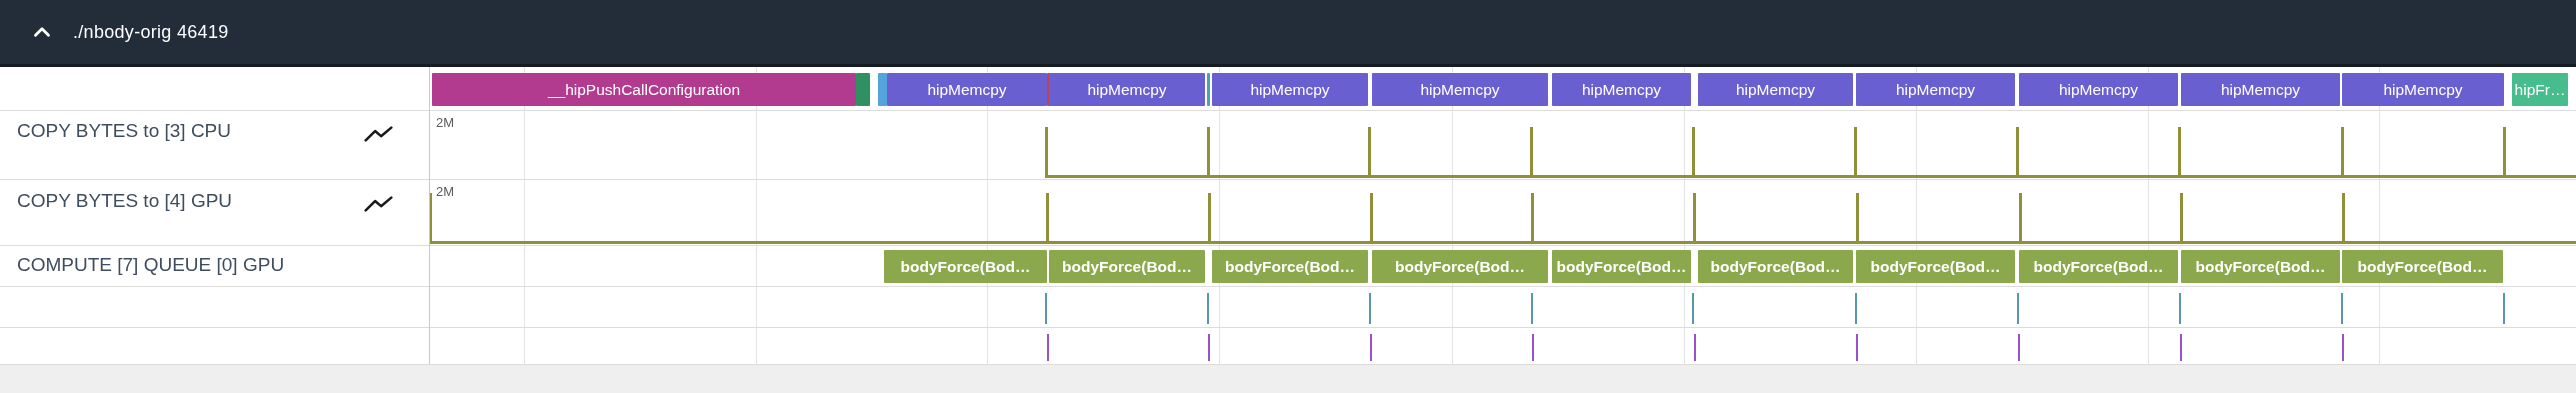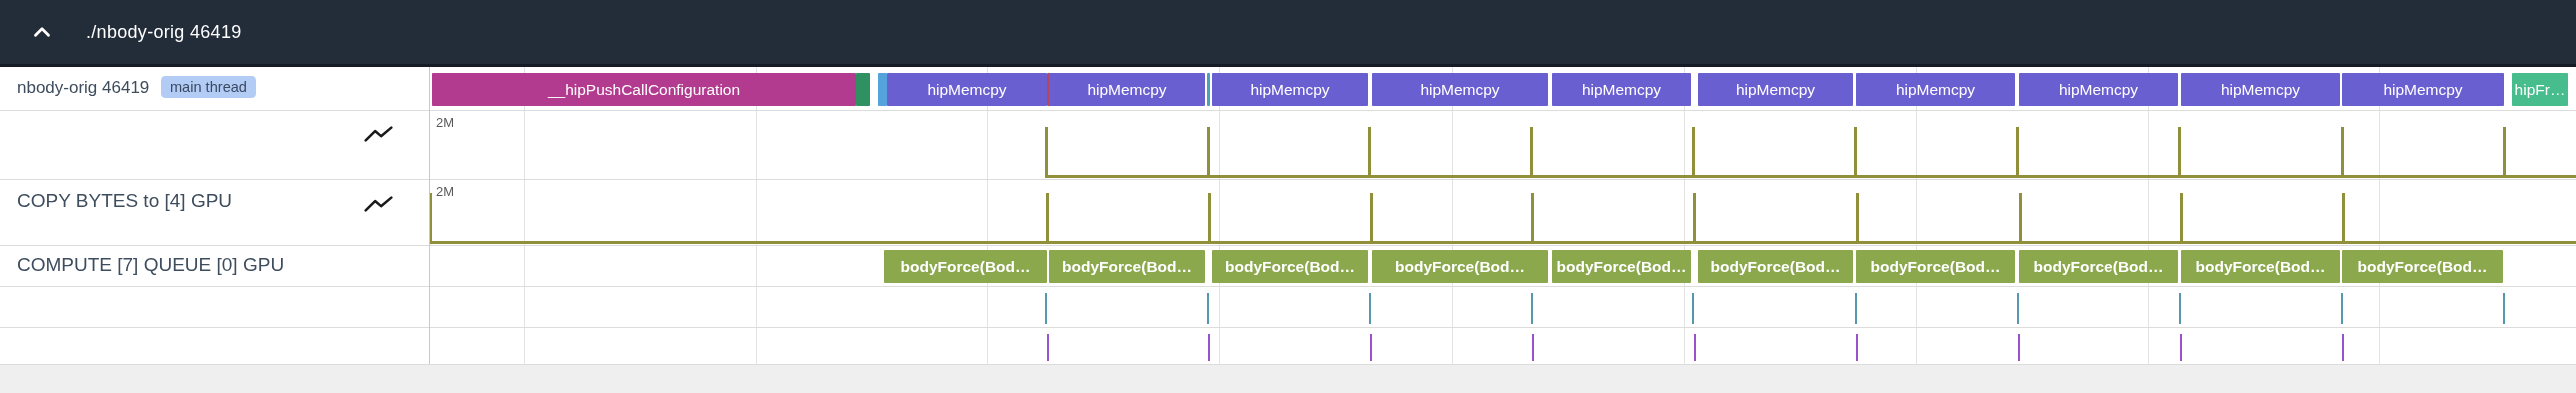--- a/index.html
+++ b/index.html
@@ -3,21 +3,21 @@
 <meta charset="utf-8">
 <style>
   html,body{margin:0;padding:0;background:#ffffff;}
   #app{position:relative;width:2576px;height:393px;overflow:hidden;
        font-family:"Liberation Sans",sans-serif;background:#ffffff;}
 
   
   #header{position:absolute;left:0;top:0;width:2576px;height:64px;
           background:#232c39;display:flex;align-items:center;z-index:50;}
   #header .chev{margin-left:29px;display:flex;align-items:center;cursor:pointer;}
-  #header .title{margin-left:31px;color:#ffffff;font-size:18px;letter-spacing:0.3px;}
+  #header .title{margin-left:18px;color:#ffffff;font-size:18px;letter-spacing:0.3px;}
   #header-underline{position:absolute;left:0;top:64px;width:2576px;height:2.6px;background:#161c26;z-index:49;}
 
   
   .hdiv{position:absolute;left:0;width:2576px;height:0.9px;background:#dcdcdc;z-index:5;}
   
   #vborder{position:absolute;left:429px;top:64px;width:0.9px;height:300px;background:#c8c8c8;z-index:20;}
 
   
   #bottomstrip{position:absolute;left:0;top:365px;width:2576px;height:28px;background:#efefef;z-index:1;}
 
@@ -150,24 +150,24 @@
       <div class="mark6" style="left: 1694px; background: rgb(155, 80, 204);"></div>
       <div class="mark6" style="left: 1856px; background: rgb(155, 80, 204);"></div>
       <div class="mark6" style="left: 2018px; background: rgb(155, 80, 204);"></div>
       <div class="mark6" style="left: 2180px; background: rgb(155, 80, 204);"></div>
       <div class="mark6" style="left: 2342px; background: rgb(155, 80, 204);"></div>
     </div>
 
   <div class="scale-label" style="left:436px;top:115px">2M</div>
   <div class="scale-label" style="left:436px;top:184px">2M</div>
 
-  <div class="tracklabel" style="top:76px;font-size:17px">
-    <span>nbody-orig 46419</span><span class="badge">main thread</span>
+
+  <div class="tracklabel" style="top:120px">
+    <span>COPY BYTES to [3] CPU</span>
   </div>
-
   <span class="chart-ico" style="top:125px">
     <svg width="29" height="20.6" viewBox="0 0 34 24" fill="none">
       <polyline points="2,18 13,7 20,13 32,3" stroke="#1a1a1a" stroke-width="3" stroke-linecap="round" stroke-linejoin="round" fill="none"></polyline>
     </svg>
   </span>
 
   <div class="tracklabel" style="top:190px">
     <span>COPY BYTES to [4] GPU</span>
   </div>
   <span class="chart-ico" style="top:195px">

